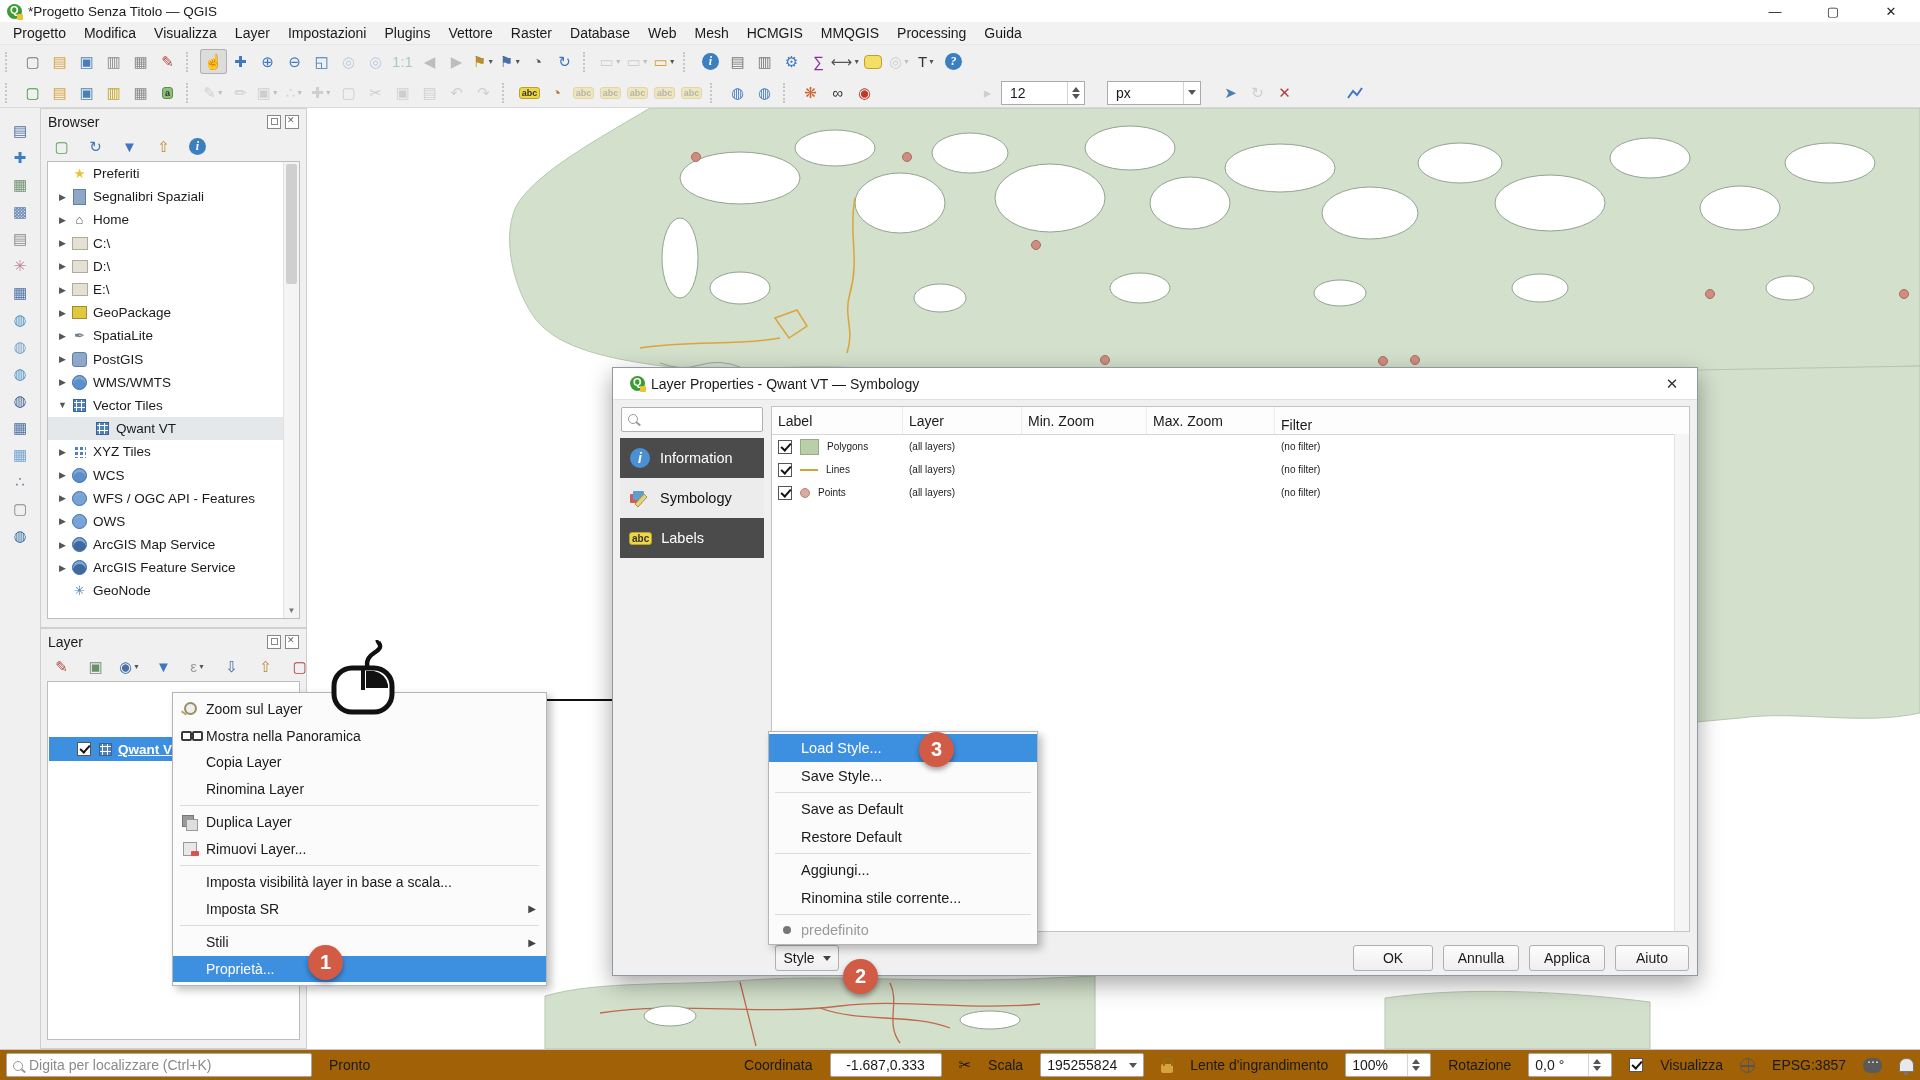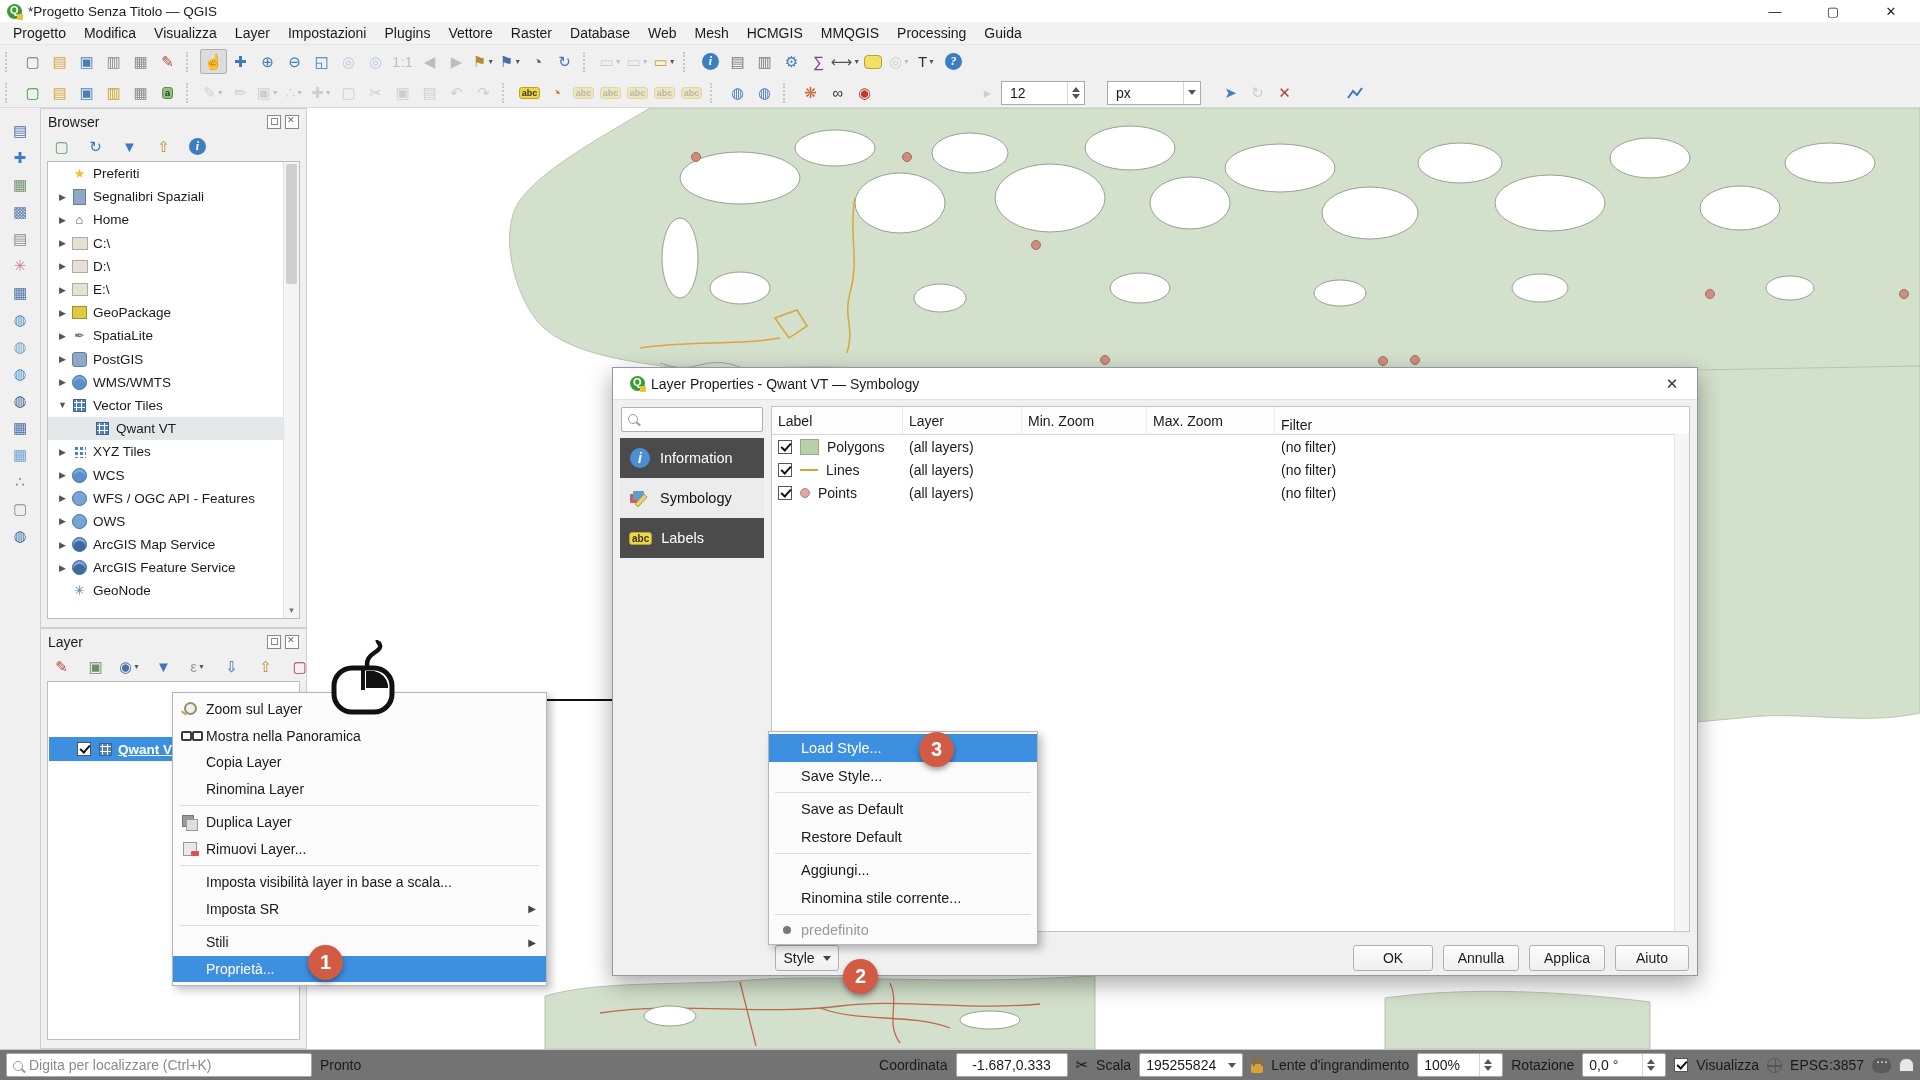--- a/index.html
+++ b/index.html
@@ -96,21 +96,21 @@
   #dlg-close{margin-left:auto;font-size:15px;color:#333;width:30px;text-align:center;}
   #dlg-search{position:absolute;left:8px;top:39px;width:142px;height:25px;background:#fff;border:1px solid #b0b0b0;border-radius:2px;box-sizing:border-box;}
   .mag{position:absolute;left:6px;top:6px;width:8px;height:8px;border:1.5px solid #999;border-radius:50%;}
   .mag::after{content:"";position:absolute;left:7px;top:8px;width:5px;height:1.5px;background:#999;transform:rotate(40deg);}
   #dlg-side{position:absolute;left:7px;top:70px;width:144px;}
   .side-item{height:40px;display:flex;align-items:center;gap:9px;padding-left:9px;font-size:14.5px;background:#4b4b4b;color:#fff;}
   .side-item.sel{background:#ececec;color:#111;}
   #dlg-table{position:absolute;left:158px;top:38px;width:919px;height:526px;background:#fff;border:1px solid #c4c4c4;box-sizing:border-box;}
   .thead{display:flex;height:27px;border-bottom:1px solid #d5d5d5;align-items:center;font-size:14px;background:#fdfdfd;}
   .thead .th{padding-left:6px;box-sizing:border-box;border-right:1px solid #ececec;height:100%;display:flex;align-items:center;}
-  .trow{display:flex;height:23px;align-items:center;font-size:14px;}
+  .trow{display:flex;height:23px;align-items:center;font-size:10px;}
   .trow .td{padding-left:6px;box-sizing:border-box;display:flex;align-items:center;gap:8px;height:100%;}
   .swatch-polygon-symbol{width:17px;height:14px;background:#b9cfa6;border:1px solid #9aa98d;flex:none;}
   .swatch-line-symbol{width:18px;height:2px;background:#cfa43a;flex:none;}
   .swatch-point-symbol{width:10px;height:10px;border-radius:50%;background:#d8aba1;border:1px solid #b3837a;flex:none;box-sizing:border-box;}
   #tbl-scroll{position:absolute;right:0;top:27px;bottom:0;width:14px;background:#f5f5f5;border-left:1px solid #e3e3e3;}
   .btn{height:26px;border:1px solid #b0b0b0;background:linear-gradient(#fdfdfd,#efefef);border-radius:3px;font-size:14px;display:inline-flex;align-items:center;justify-content:center;box-sizing:border-box;}
   #style-btn{position:absolute;left:162px;top:577px;width:64px;}
   #style-btn .dd2{width:0;height:0;border-left:4px solid transparent;border-right:4px solid transparent;border-top:5px solid #444;margin-left:8px;}
   #dlg-btns{position:absolute;right:8px;top:577px;display:flex;gap:10px;}
   
@@ -118,21 +118,21 @@
   .sm-item{height:28px;display:flex;align-items:center;padding-left:32px;font-size:14.5px;}
   .sm-item.hl{background:#3d8fe0;color:#fff;}
   .sm-item.dim{color:#9a9a9a;height:25px;padding-left:0;}
   .sm-item .radio{width:8px;height:8px;border-radius:50%;background:#777;margin:0 10px 0 14px;}
   .sm-sep{height:1px;background:#dcdcdc;margin:2px 6px;}
   
   .badge{width:35px;height:35px;border-radius:50%;background:#d25b45;color:#fff;font-weight:bold;font-size:20px;display:flex;align-items:center;justify-content:center;box-shadow:0 3px 5px rgba(0,0,0,.35);z-index:7;}
   #mouse-anno{z-index:7;}
   #anno-line{left:398px;top:699px;width:215px;height:2px;background:#111;z-index:1;}
   
-  #statusbar{left:0;top:1049px;width:1920px;height:31px;background:#737373;border-top:1px solid #c8c8c8;display:flex;align-items:center;padding:0 6px;gap:8px;font-size:14px;z-index:3;box-sizing:border-box;}
+  #statusbar{left:0;top:1049px;width:1920px;height:31px;background:#a16207;border-top:1px solid #c8c8c8;display:flex;align-items:center;padding:0 6px;gap:17px;font-size:14px;z-index:3;box-sizing:border-box;}
   .sb-input{height:24px;background:#fff;border:1px solid #a8a8a8;border-radius:2px;display:flex;align-items:center;padding:0 6px;box-sizing:border-box;position:relative;}
   #locator{width:306px;color:#8a8a8a;padding-left:22px;}
   #locator .mag{left:6px;top:7px;}
   .sb-ico{font-size:15px;display:inline-flex;align-items:center;}
   .lock{width:12px;height:9px;background:#d9a33c;border-radius:2px;position:relative;margin-top:6px;}
   .lock::before{content:"";position:absolute;left:2px;top:-6px;width:6px;height:6px;border:2px solid #8f6f20;border-bottom:none;border-radius:4px 4px 0 0;}
   .globe-ico{width:15px;height:15px;border-radius:50%;border:1.5px solid #555;box-sizing:border-box;position:relative;}
   .globe-ico::before{content:"";position:absolute;left:0;right:0;top:50%;height:1.5px;background:#555;}
   .globe-ico::after{content:"";position:absolute;top:0;bottom:0;left:50%;width:1.5px;background:#555;}
   .msg-ico{width:19px;height:15px;background:#5a5a5a;border-radius:7px;position:relative;}

